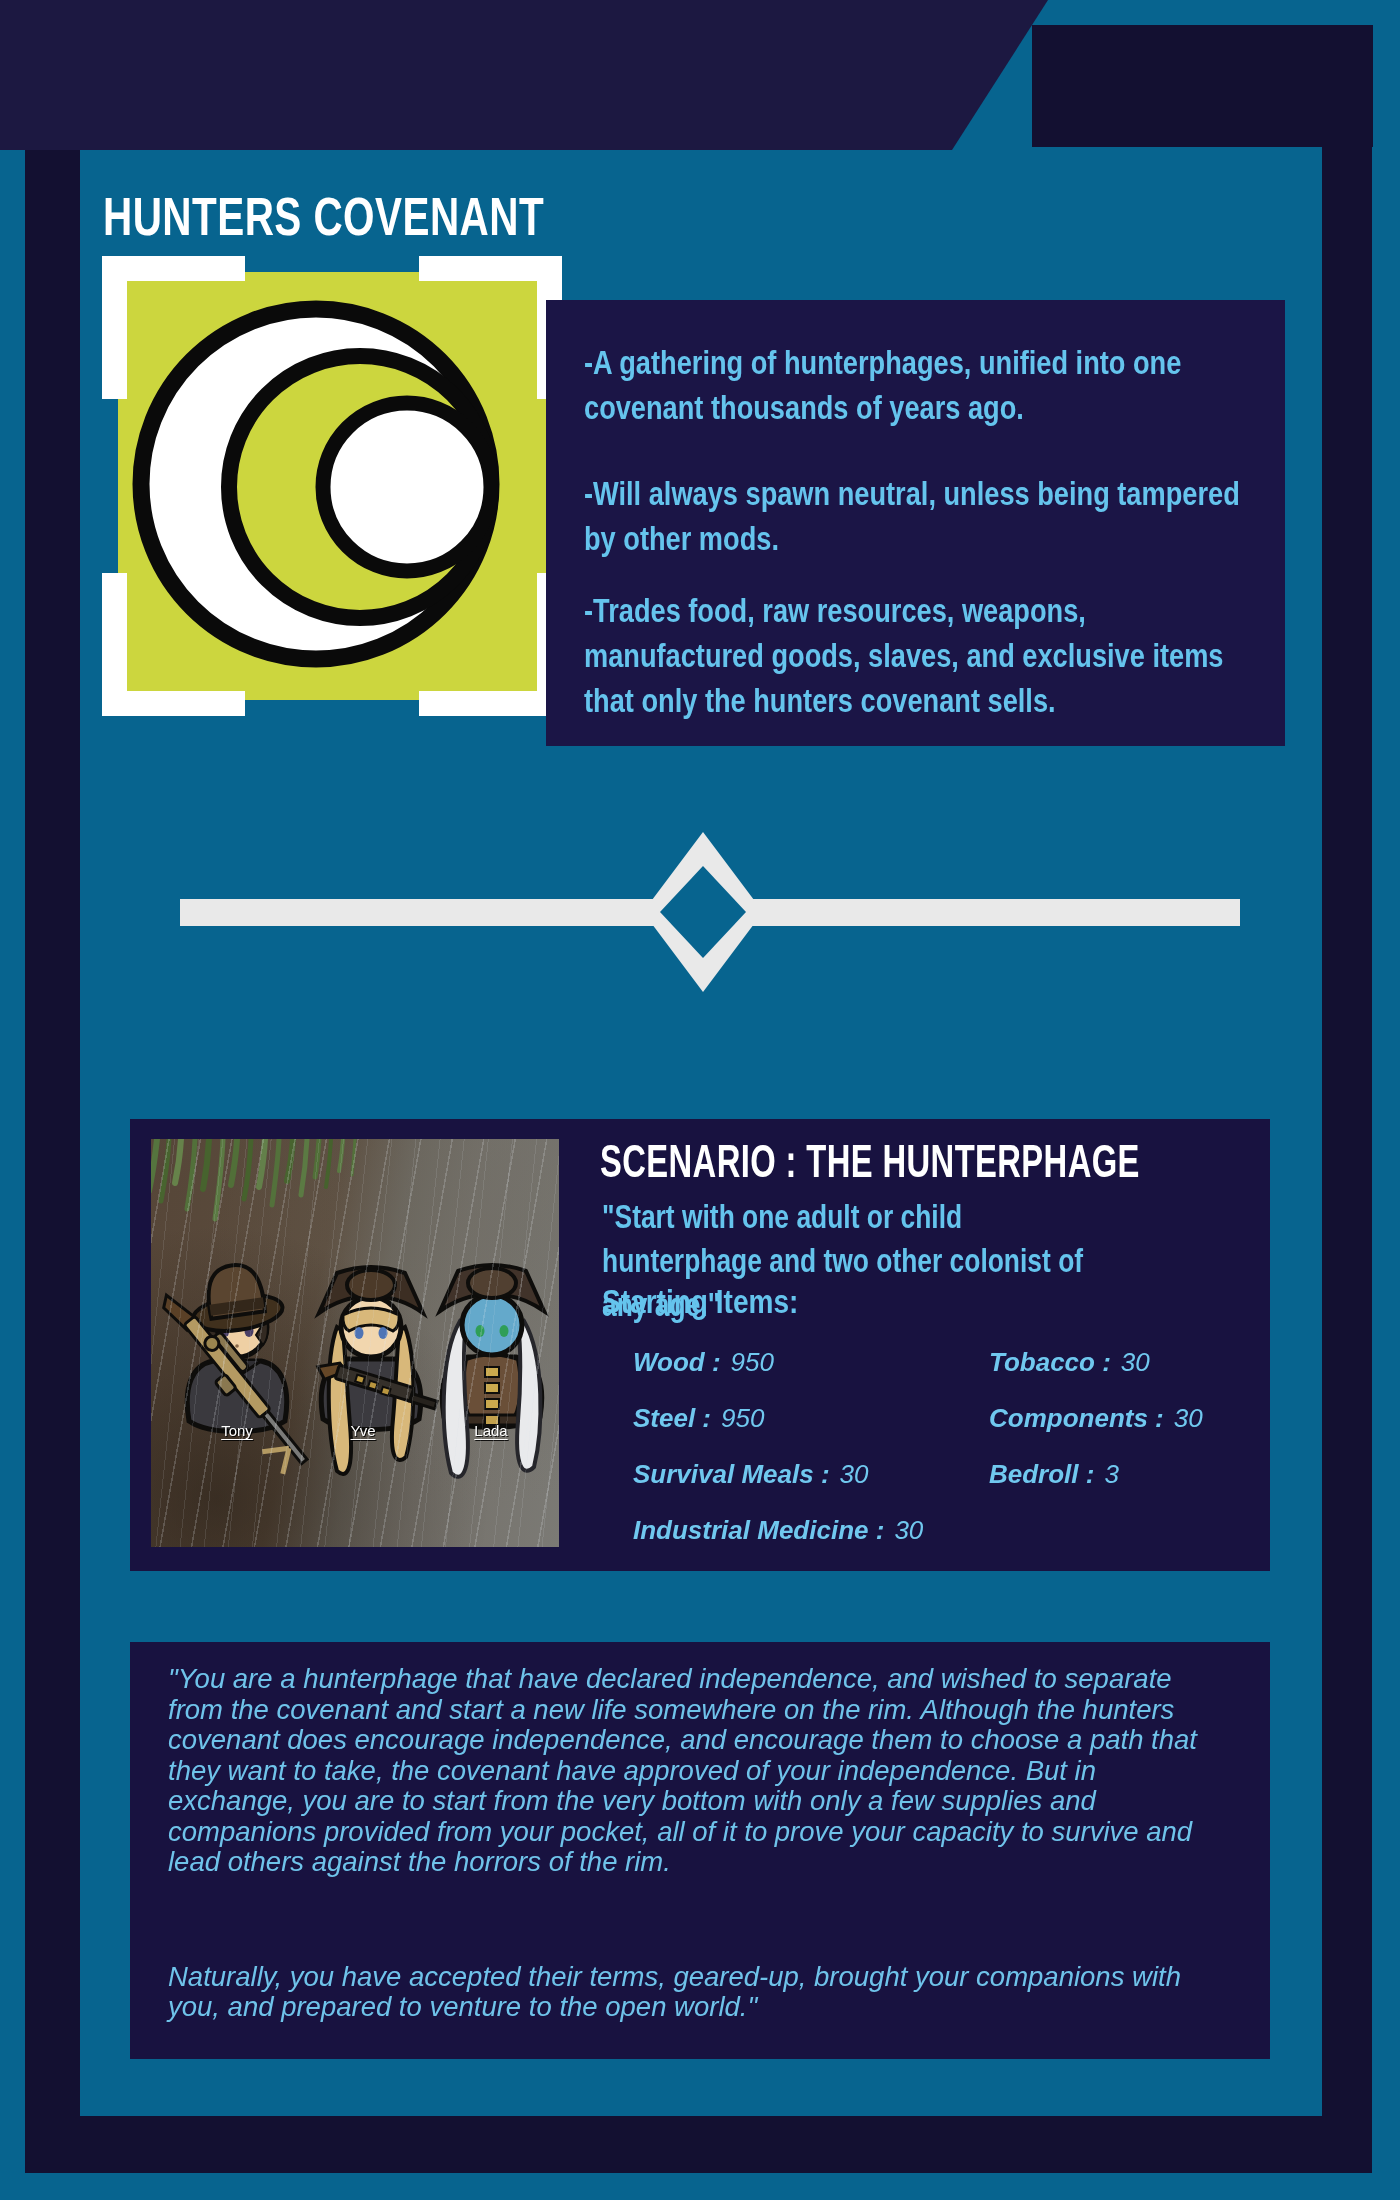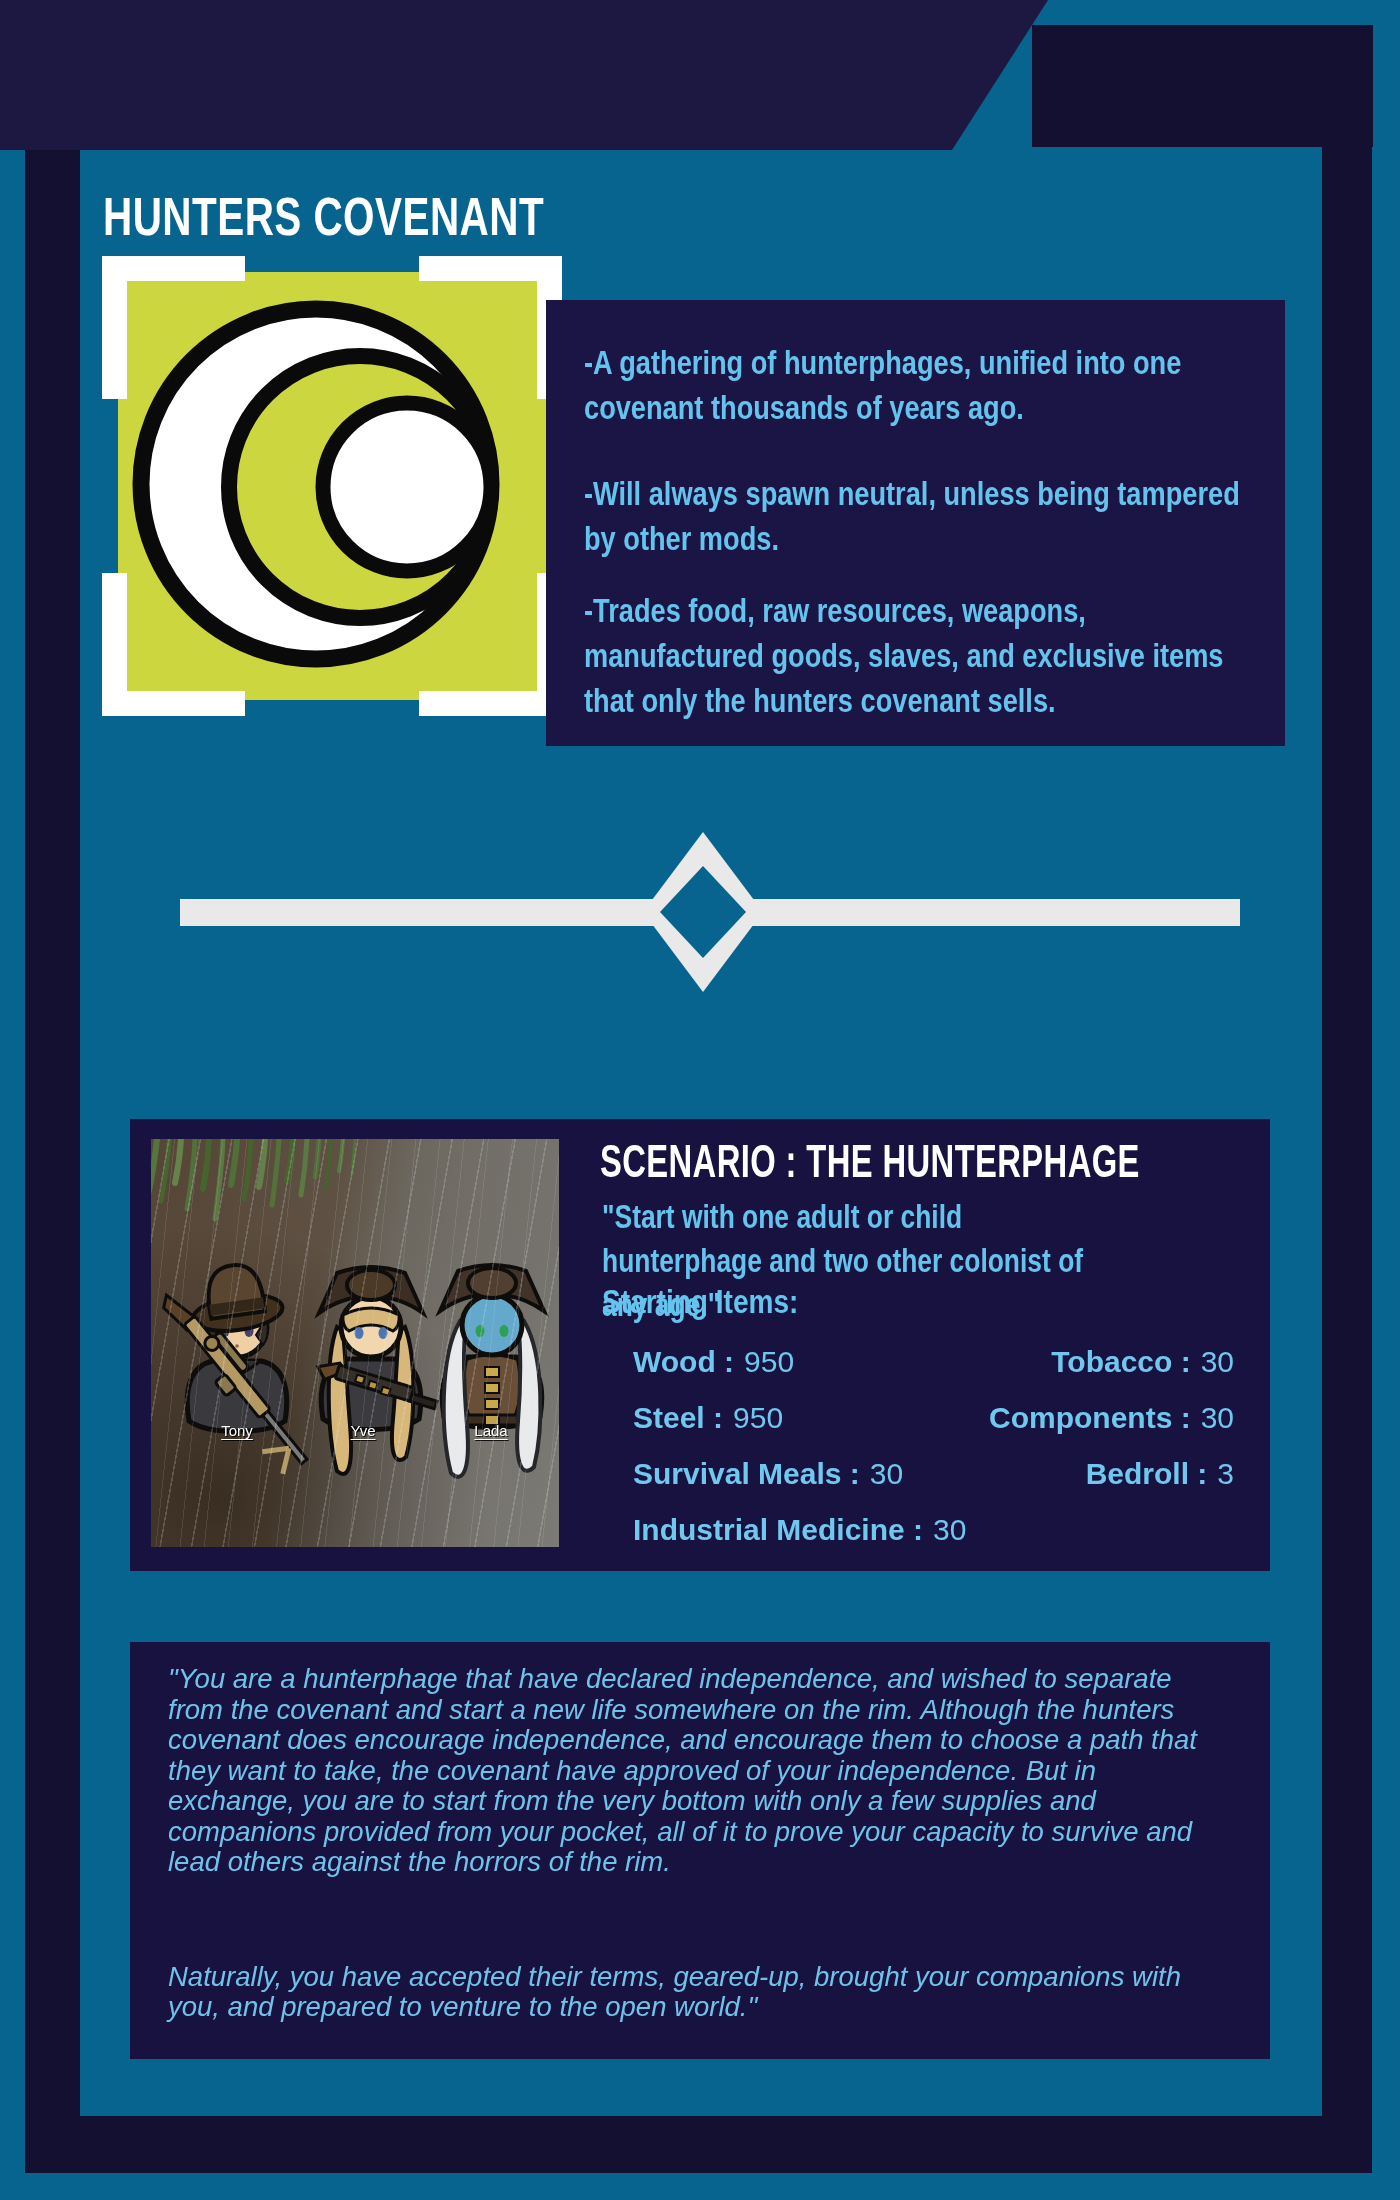--- a/index.html
+++ b/index.html
@@ -52,22 +52,22 @@
   .panel{background:#181240;}
   .scenario-panel{left:130px;top:1119px;width:1140px;height:452px;}
   .scenario-heading{left:470px;top:16px;font-size:42px;transform:scale(0.78,1.1);
                     transform-origin:left top;}
   .scenario-desc{left:472px;top:76px;width:650px;font-size:33px;font-weight:bold;
                  line-height:44px;color:#65c4ed;transform:scaleX(0.8);transform-origin:left top;}
   .starting-label{left:472px;top:164px;font-size:33px;font-weight:bold;color:#65c4ed;
                   transform:scaleX(0.85);transform-origin:left top;white-space:nowrap;}
   .items-col{top:226px;display:flex;flex-direction:column;gap:22px;}
   .items-col.left{left:503px;}
-  .items-col.right{left:859px;align-items:flex-end;}
-  .item{font-size:30px;line-height:34px;color:#70c8ef;white-space:nowrap;}
+  .items-col.right{left:859px;}
+  .item{font-size:26px;line-height:34px;color:#70c8ef;font-style:italic;white-space:nowrap;}
   .item .lbl{font-weight:bold;}
   .item .val{font-weight:normal;margin-left:10px;}
 
   
   .shot{left:21px;top:20px;width:408px;height:408px;overflow:hidden;
     background:
       radial-gradient(circle at 16% 88%, rgba(25,17,10,0.5), transparent 55%),
       radial-gradient(circle at 85% 20%, rgba(110,108,100,0.35), transparent 60%),
       linear-gradient(102deg,#564638 0%,#5c4d3e 40%,#6b665d 54%,#747069 68%,#7b7a75 100%);}
   .shot svg{position:absolute;left:0;top:0;z-index:2;}

